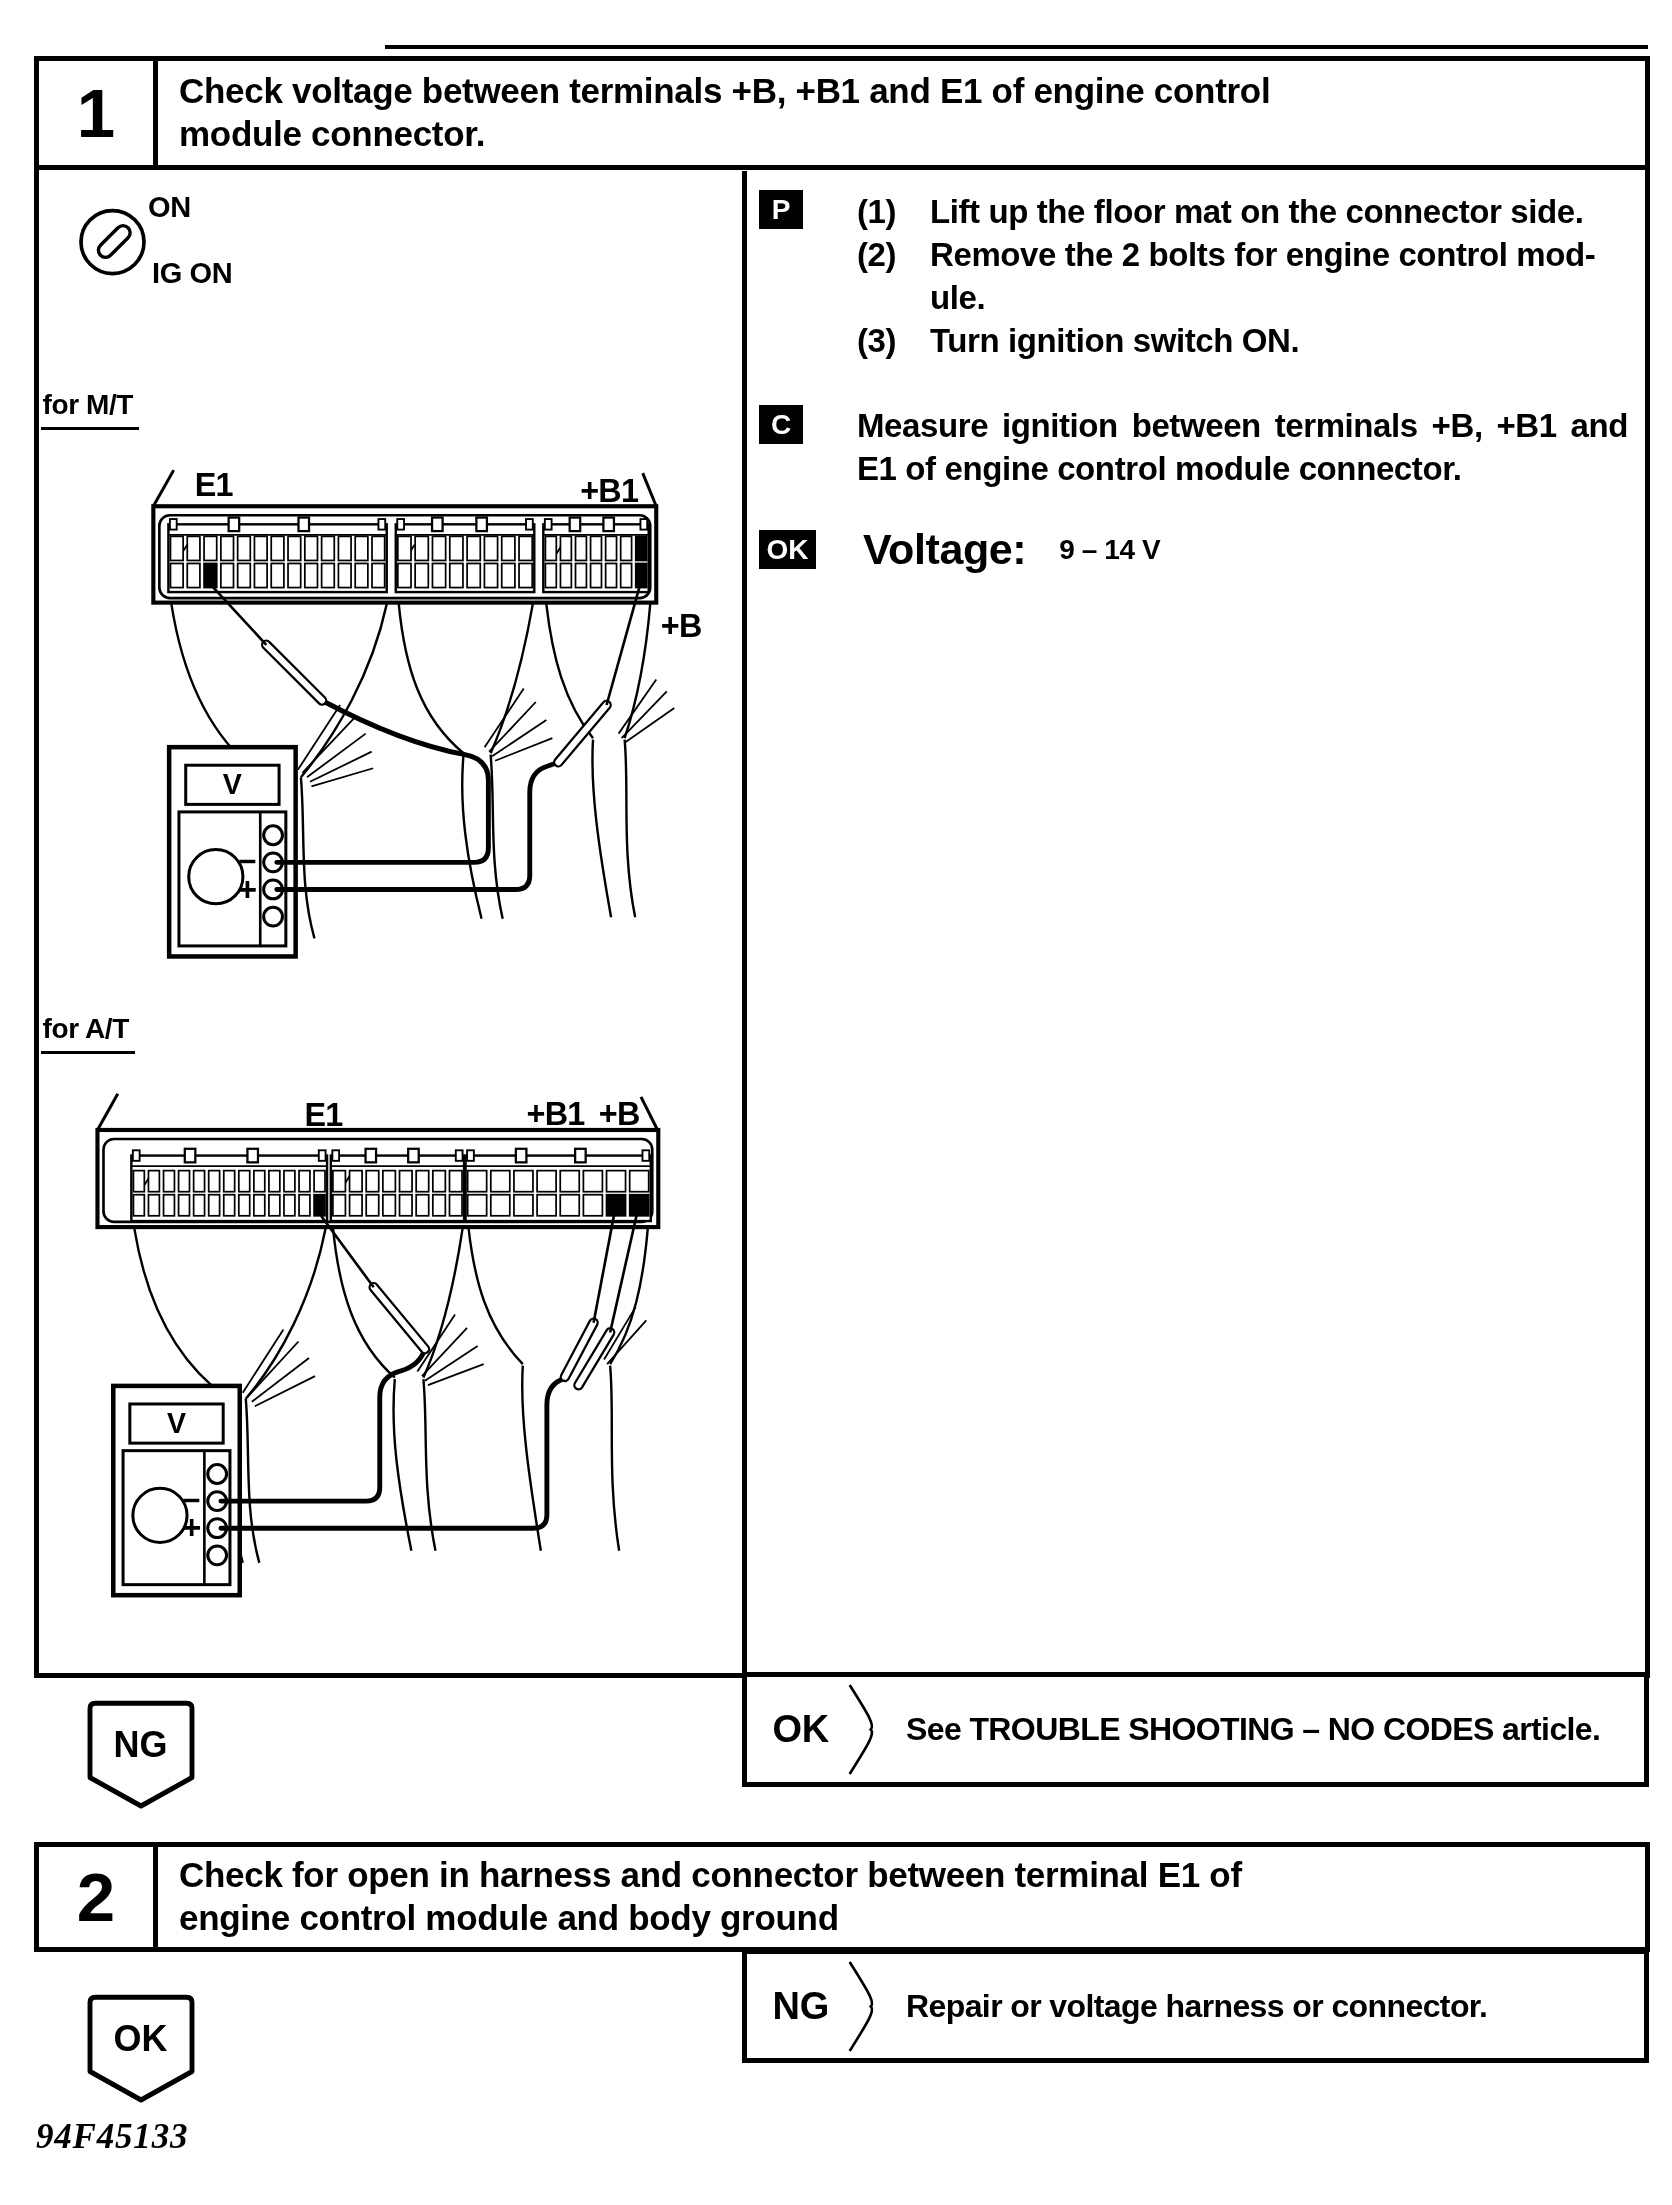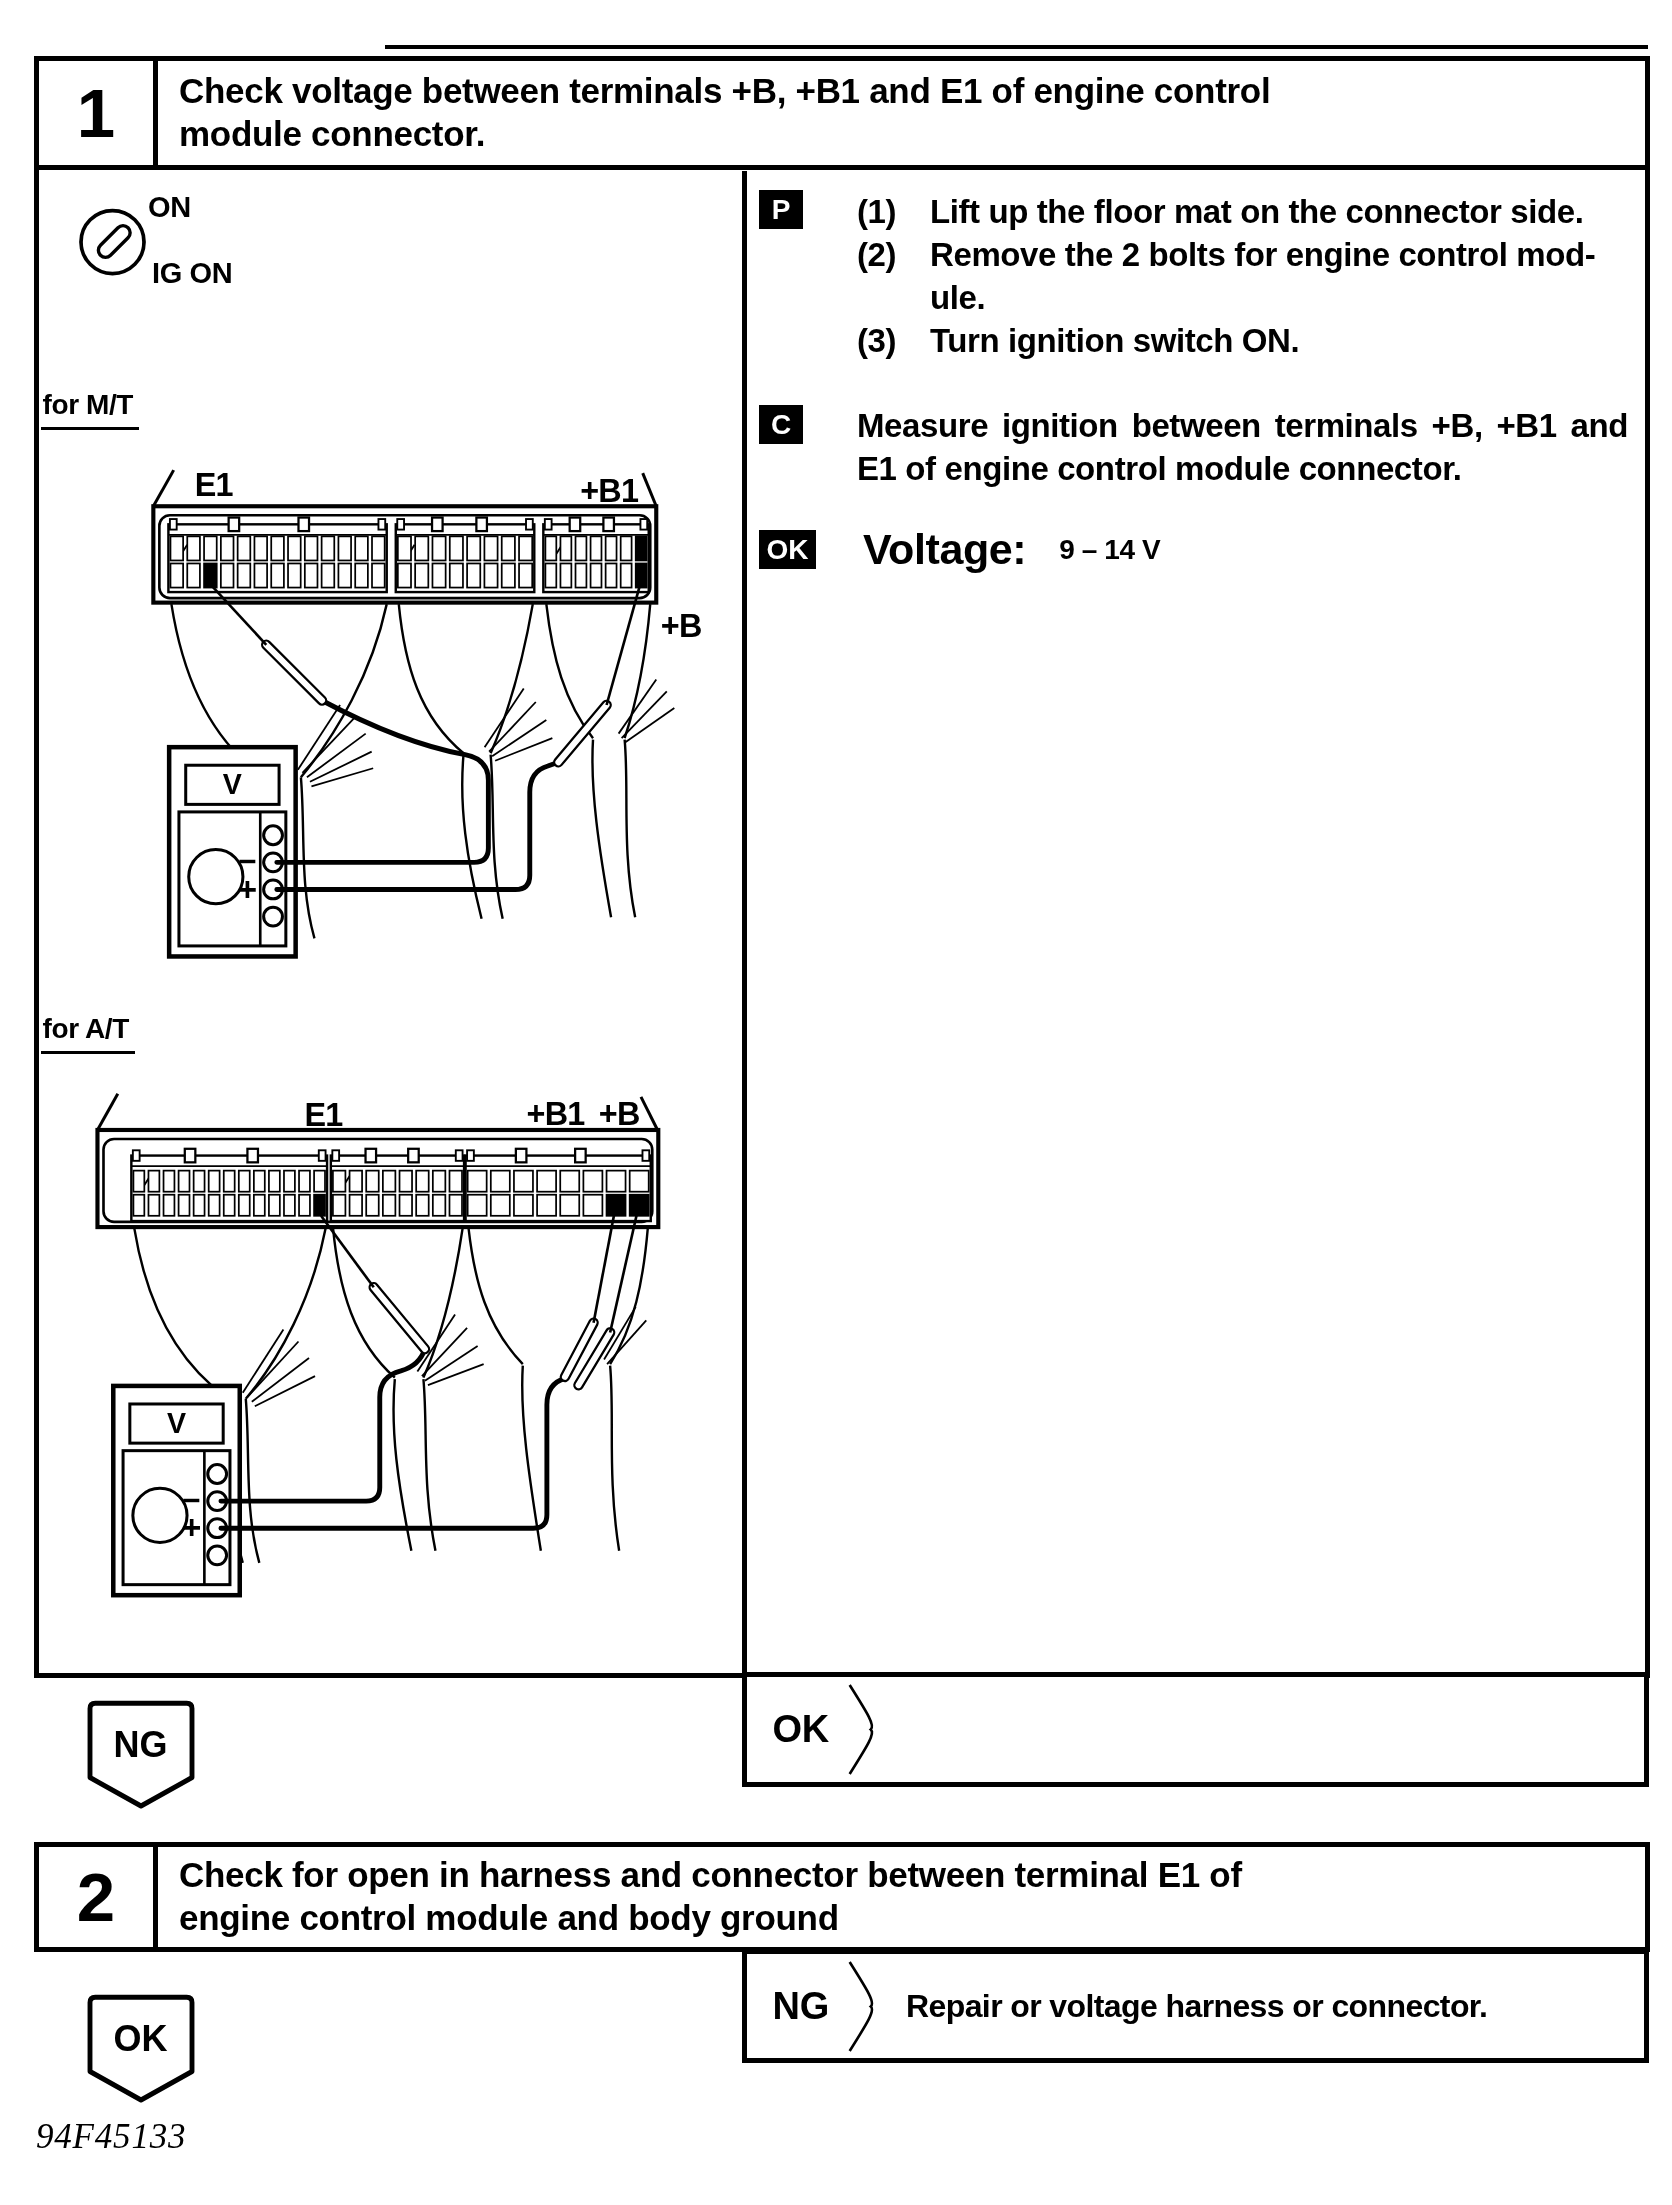--- a/index.html
+++ b/index.html
@@ -32,21 +32,21 @@
   .freelabel{font-size:29px;letter-spacing:-0.4px;}
   
   .resultcell{display:flex;align-items:center;padding-left:25.6px;}
   .resultlabel{font-size:38px;letter-spacing:-0.4px;}
   .resulttext{font-size:32px;letter-spacing:-0.6px;margin-left:19.6px;}
   .curve{margin-left:16.6px;flex:none;}
   
   .pent{width:114px;height:110px;}
   .pent-label{position:absolute;left:0;top:24px;width:113px;text-align:center;font-size:36px;}
   
-  .footercode{font-family:"Liberation Serif",serif;font-style:italic;font-weight:400;
+  .footercode{font-family:"Liberation Serif",serif;font-style:italic;font-weight:700;
               font-size:35px;letter-spacing:0.8px;}
   svg text{font-family:"Liberation Sans",sans-serif;}
 </style>
 </head>
 <body>
 
 <div class="page">
 
   <div class="abs bar" style="left:385px;top:45px;width:1263px;height:3.8px;"></div>
 
@@ -394,20 +394,21 @@
     <div class="badge wide">OK</div>
     <span class="speclabel">Voltage:</span>
     <span class="specvalue">9 – 14 V</span>
   </div>
 
   <div class="abs box resultcell" style="left:742px;top:1672px;width:907px;height:115px;">
     <span class="resultlabel">OK</span>
     <svg class="curve" width="41" height="95" viewBox="0 0 54 126">
       <path d="M6,4 C 30,42 40,58 34,63 C 40,68 30,84 6,122" fill="none" stroke="#000" stroke-width="3.5"></path>
     </svg>
+    <span class="resulttext">See TROUBLE SHOOTING – NO CODES article.</span>
   </div>
 
   <div class="abs pent" style="left:84px;top:1700px;">
     <svg width="114" height="110" viewBox="0 0 152 146">
       <path d="M8,11 Q8,4 15,4 H137 Q144,4 144,11 V103 L76,141 L8,103 Z" fill="#fff" stroke="#000" stroke-width="6.5" stroke-linejoin="round"></path>
     </svg>
     <span class="pent-label">NG</span>
   </div>
 
   <div class="abs box stepbox" style="left:34px;top:1842px;width:1616px;height:110px;">

